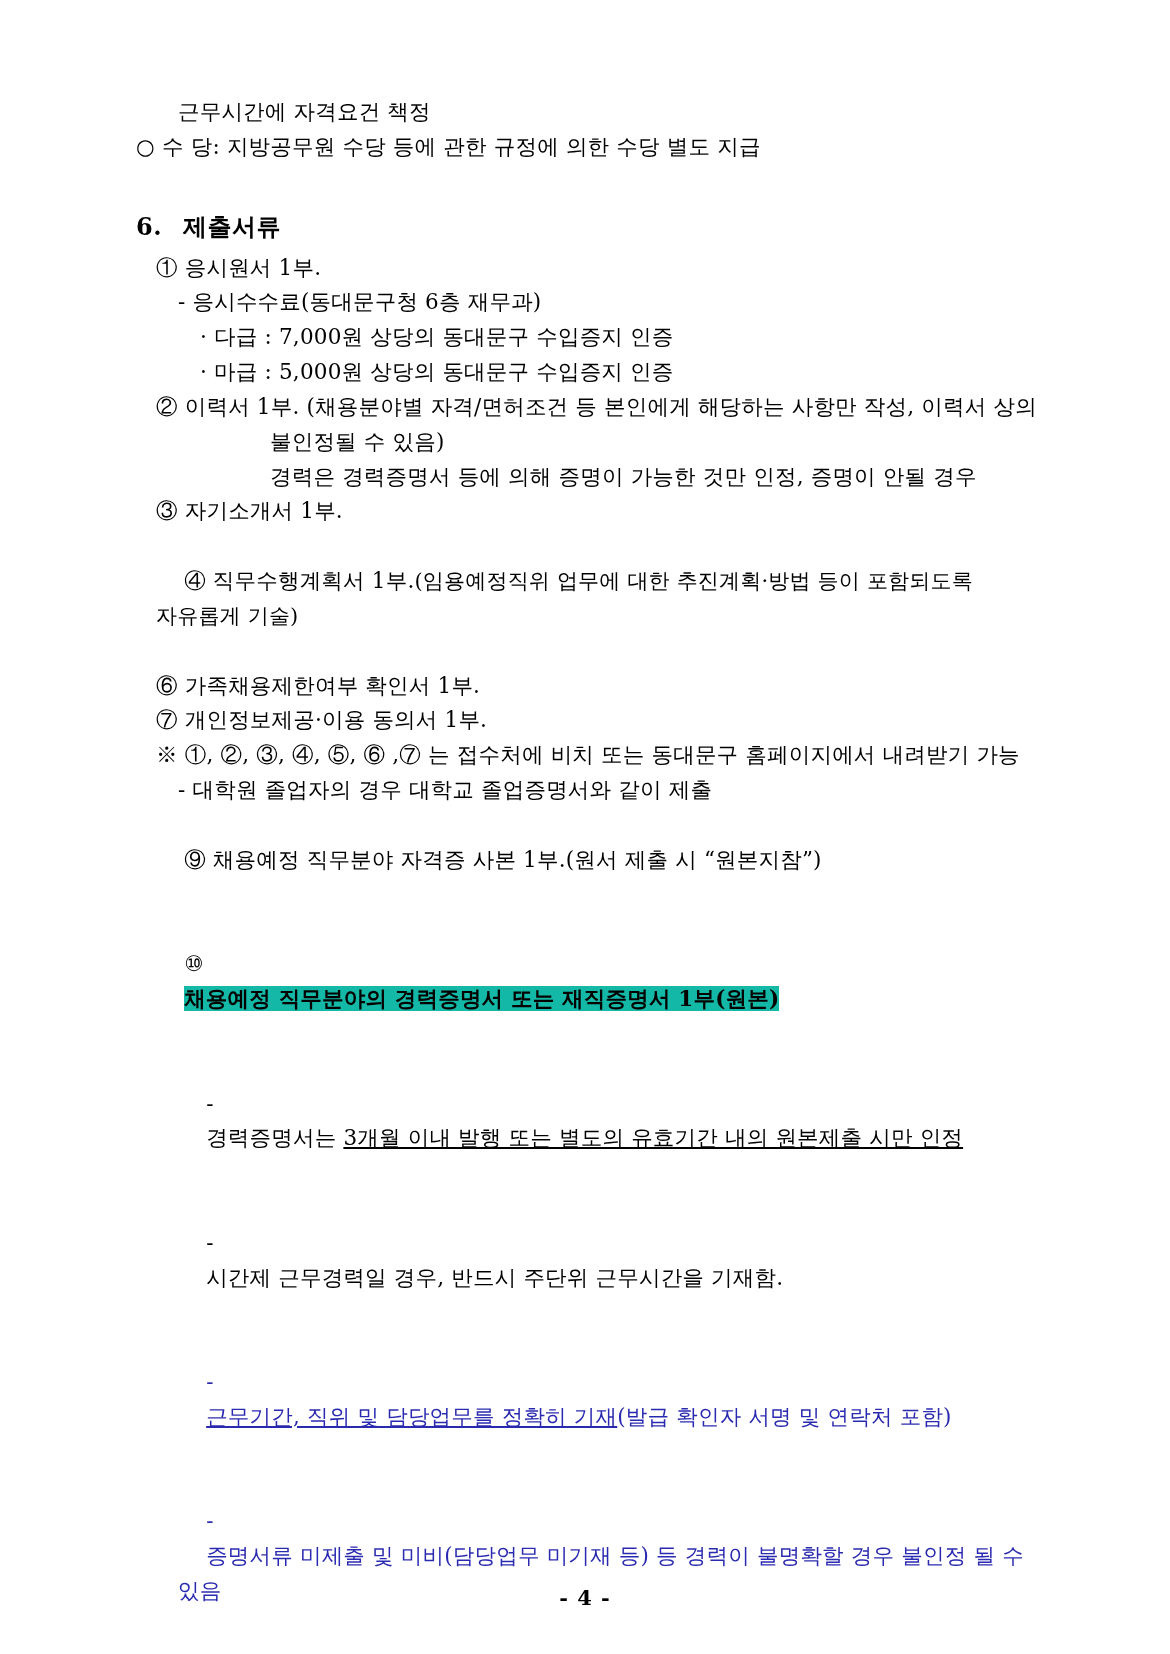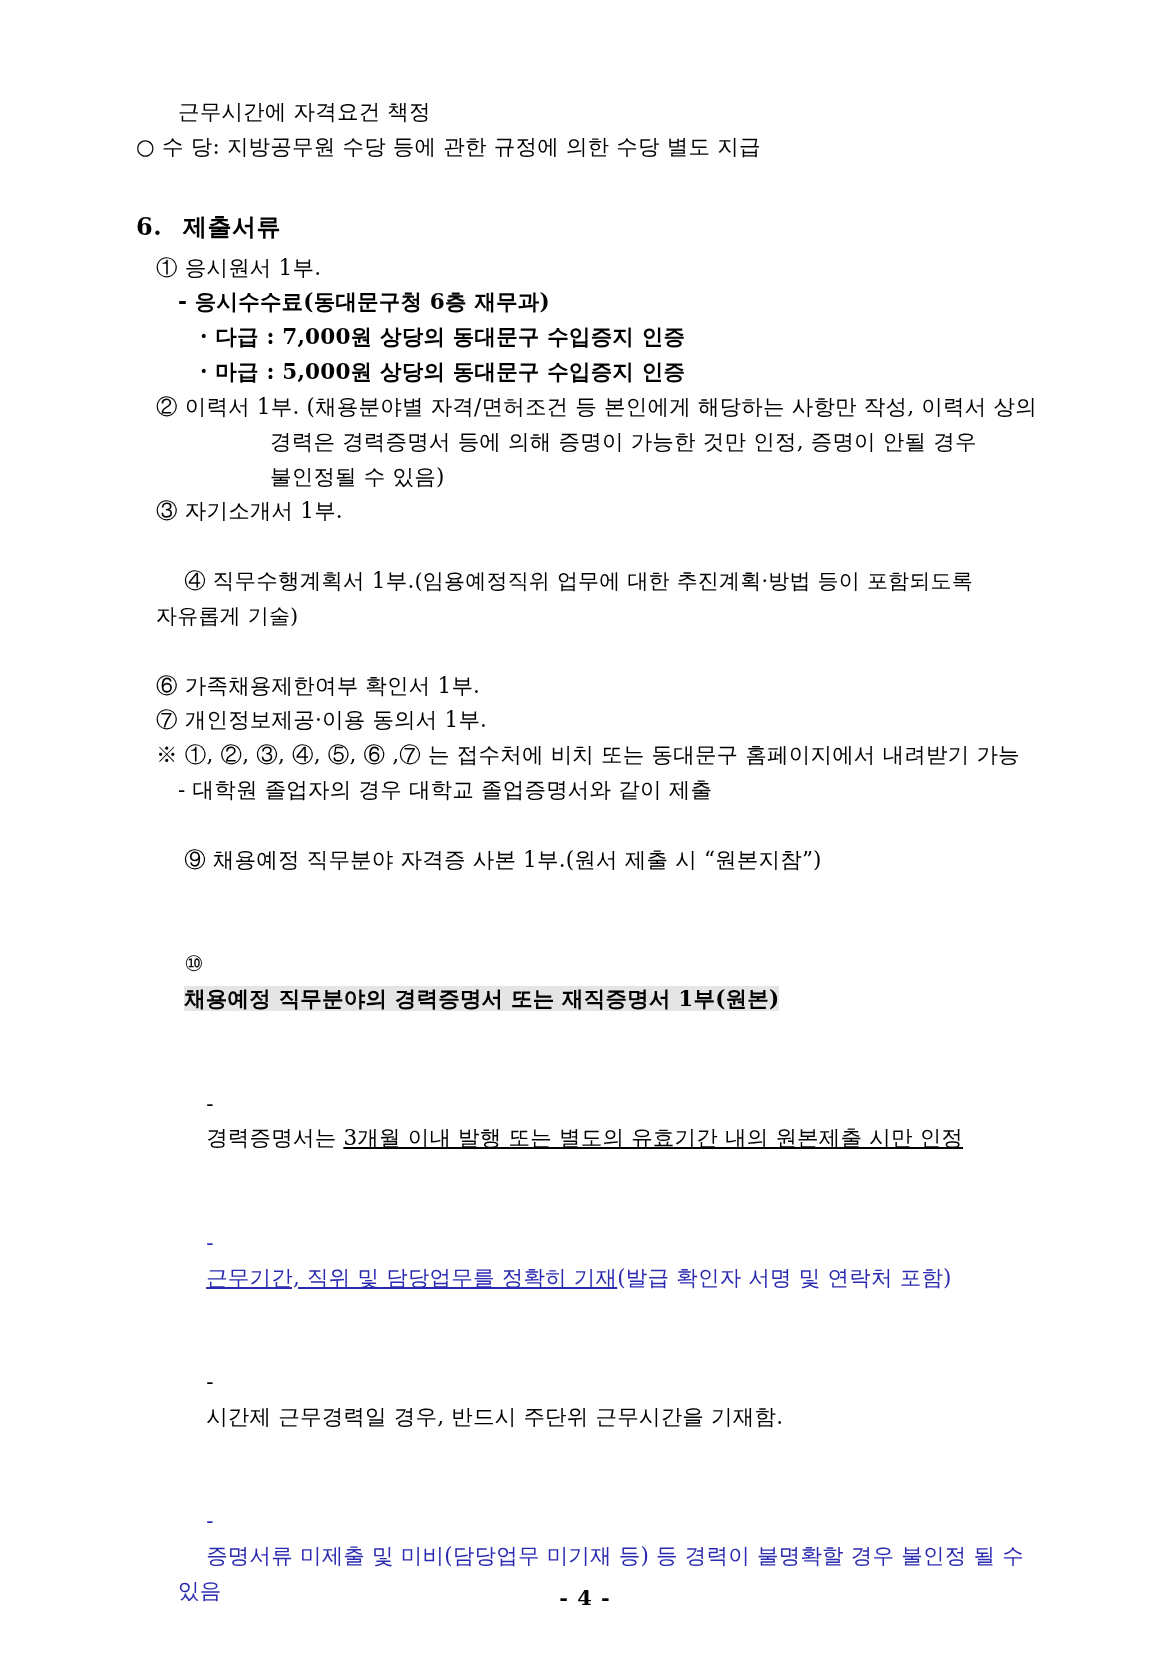--- a/index.html
+++ b/index.html
@@ -29,32 +29,32 @@
     word-break: keep-all;
   }
   .indent-1 { padding-left: 18px; }
   .indent-2 { padding-left: 38px; }
   .indent-3 { padding-left: 60px; }
   .indent-4 { padding-left: 82px; }
   .indent-hang {
     padding-left: 152px;
     text-indent: 0;
   }
-  .bold { font-weight: bold; }
+  .bold { font-weight: normal; }
   .heading {
     font-size: 24px;
     font-weight: bold;
     letter-spacing: 0.5px;
   }
   .section-head {
     margin-top: 46px;
     margin-bottom: 8px;
   }
   .highlight {
-    background: #e5e5e5;
+    background: #14b8a6;
     font-weight: bold;
   }
   .blue {
     color: #2a2ab0;
   }
   .blue-underline {
     color: #2a2ab0;
     text-decoration: underline;
   }
   .underline {
@@ -86,22 +86,22 @@
     <span>6.</span>
     <span style="display:inline-block;width:12px"></span><span>제출서류</span>
   </div>
 
   <div class="line indent-2">① 응시원서 1부.</div>
   <div class="line indent-3 bold">- 응시수수료(동대문구청 6층 재무과)</div>
   <div class="line indent-4 bold">· 다급 : 7,000원 상당의 동대문구 수입증지 인증</div>
   <div class="line indent-4 bold">· 마급 : 5,000원 상당의 동대문구 수입증지 인증</div>
 
   <div class="line indent-2">② 이력서 1부. (채용분야별 자격/면허조건 등 본인에게 해당하는 사항만 작성, 이력서 상의</div>
+  <div class="line indent-hang">불인정될 수 있음)</div>
   <div class="line indent-hang">경력은 경력증명서 등에 의해 증명이 가능한 것만 인정, 증명이 안될 경우</div>
-  <div class="line indent-hang">불인정될 수 있음)</div>
 
   <div class="line indent-2">③ 자기소개서 1부.</div>
 
   <div class="line indent-2">
     <span>④ 직무수행계획서 1부.</span><span class="smaller">(임용예정직위 업무에 대한 추진계획·방법 등이 포함되도록 자유롭게 기술)</span>
   </div>
 
   <div class="line indent-2">⑥ 가족채용제한여부 확인서 1부.</div>
   <div class="line indent-2">⑦ 개인정보제공·이용 동의서 1부.</div>
   <div class="line indent-2">※ ①, ②, ③, ④, ⑤, ⑥ ,⑦ 는 접수처에 비치 또는 동대문구 홈페이지에서 내려받기 가능</div>
@@ -115,27 +115,27 @@
     <span>⑩</span>
     <span class="highlight">채용예정 직무분야의 경력증명서 또는 재직증명서 1부(원본)</span>
   </div>
 
   <div class="line indent-3">
     <span>-</span>
     <span>경력증명서는 </span><span class="underline">3개월 이내 발행 또는 별도의 유효기간 내의 원본제출 시만 인정</span>
   </div>
 
   <div class="line indent-3">
-    <span class="blue">-</span>
-    <span class="blue-underline">근무기간, 직위 및 담당업무를 정확히 기재</span><span class="blue">(발급 확인자 서명 및 연락처 포함)</span>
+    <span>-</span>
+    <span>시간제 근무경력일 경우, 반드시 주단위 근무시간을 기재함.</span>
   </div>
 
   <div class="line indent-3">
-    <span>-</span>
-    <span>시간제 근무경력일 경우, 반드시 주단위 근무시간을 기재함.</span>
+    <span class="blue">-</span>
+    <span class="blue-underline">근무기간, 직위 및 담당업무를 정확히 기재</span><span class="blue">(발급 확인자 서명 및 연락처 포함)</span>
   </div>
 
   <div class="line indent-3">
     <span class="blue">-</span>
     <span class="blue">증명서류 미제출 및 미비(담당업무 미기재 등) 등 경력이 불명확할 경우 불인정 될 수 있음</span>
   </div>
 
   <div class="footer">- 4 -</div>
 
 </div>

